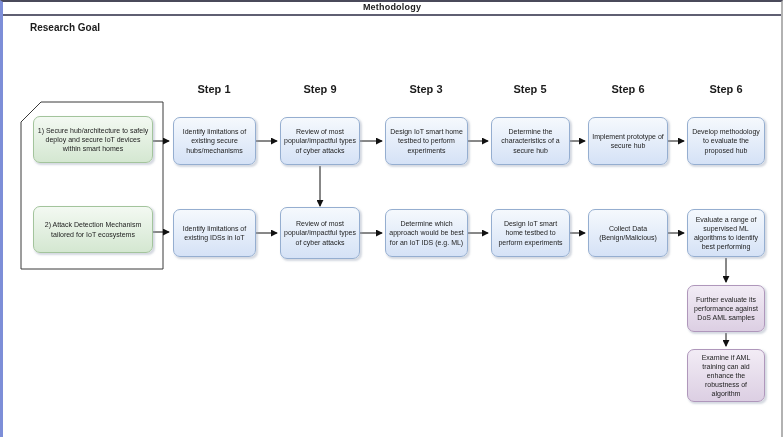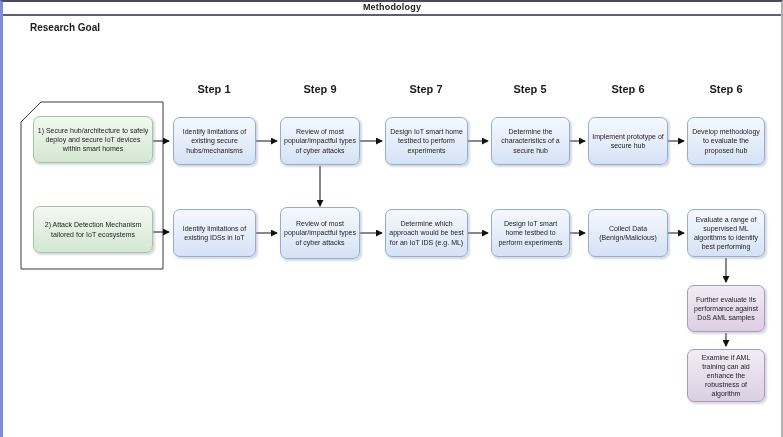--- a/index.html
+++ b/index.html
@@ -119,21 +119,21 @@
       <line x1="665" y1="231" x2="681" y2="231" marker-end="url(#ah)"></line>
 
       <line x1="317" y1="164" x2="317" y2="204" marker-end="url(#ah)"></line>
       <line x1="723" y1="256" x2="723" y2="280" marker-end="url(#ah)"></line>
       <line x1="723" y1="331" x2="723" y2="344" marker-end="url(#ah)"></line>
     </g>
   </svg>
 
   <div class="step-label" style="left:179px">Step 1</div>
   <div class="step-label" style="left:285px">Step 9</div>
-  <div class="step-label" style="left:391px">Step 7</div>
+  <div class="step-label" style="left:391px">Step 3</div>
   <div class="step-label" style="left:495px">Step 5</div>
   <div class="step-label" style="left:593px">Step 6</div>
   <div class="step-label" style="left:691px">Step 6</div>
 
   <div class="box green" style="left:30px; top:114px; width:120px; height:47px">1) Secure hub/architecture to safely deploy and secure IoT devices within smart homes</div>
   <div class="box green" style="left:30px; top:204px; width:120px; height:47px">2) Attack Detection Mechanism tailored for IoT ecosystems</div>
 
   <div class="box blue" style="left:170px; top:115px; width:83px; height:48px">Identify limitations of existing secure hubs/mechanisms</div>
   <div class="box blue" style="left:277px; top:115px; width:80px; height:48px">Review of most popular/impactful types of cyber attacks</div>
   <div class="box blue" style="left:382px; top:115px; width:83px; height:48px">Design IoT smart home testbed to perform experiments</div>

